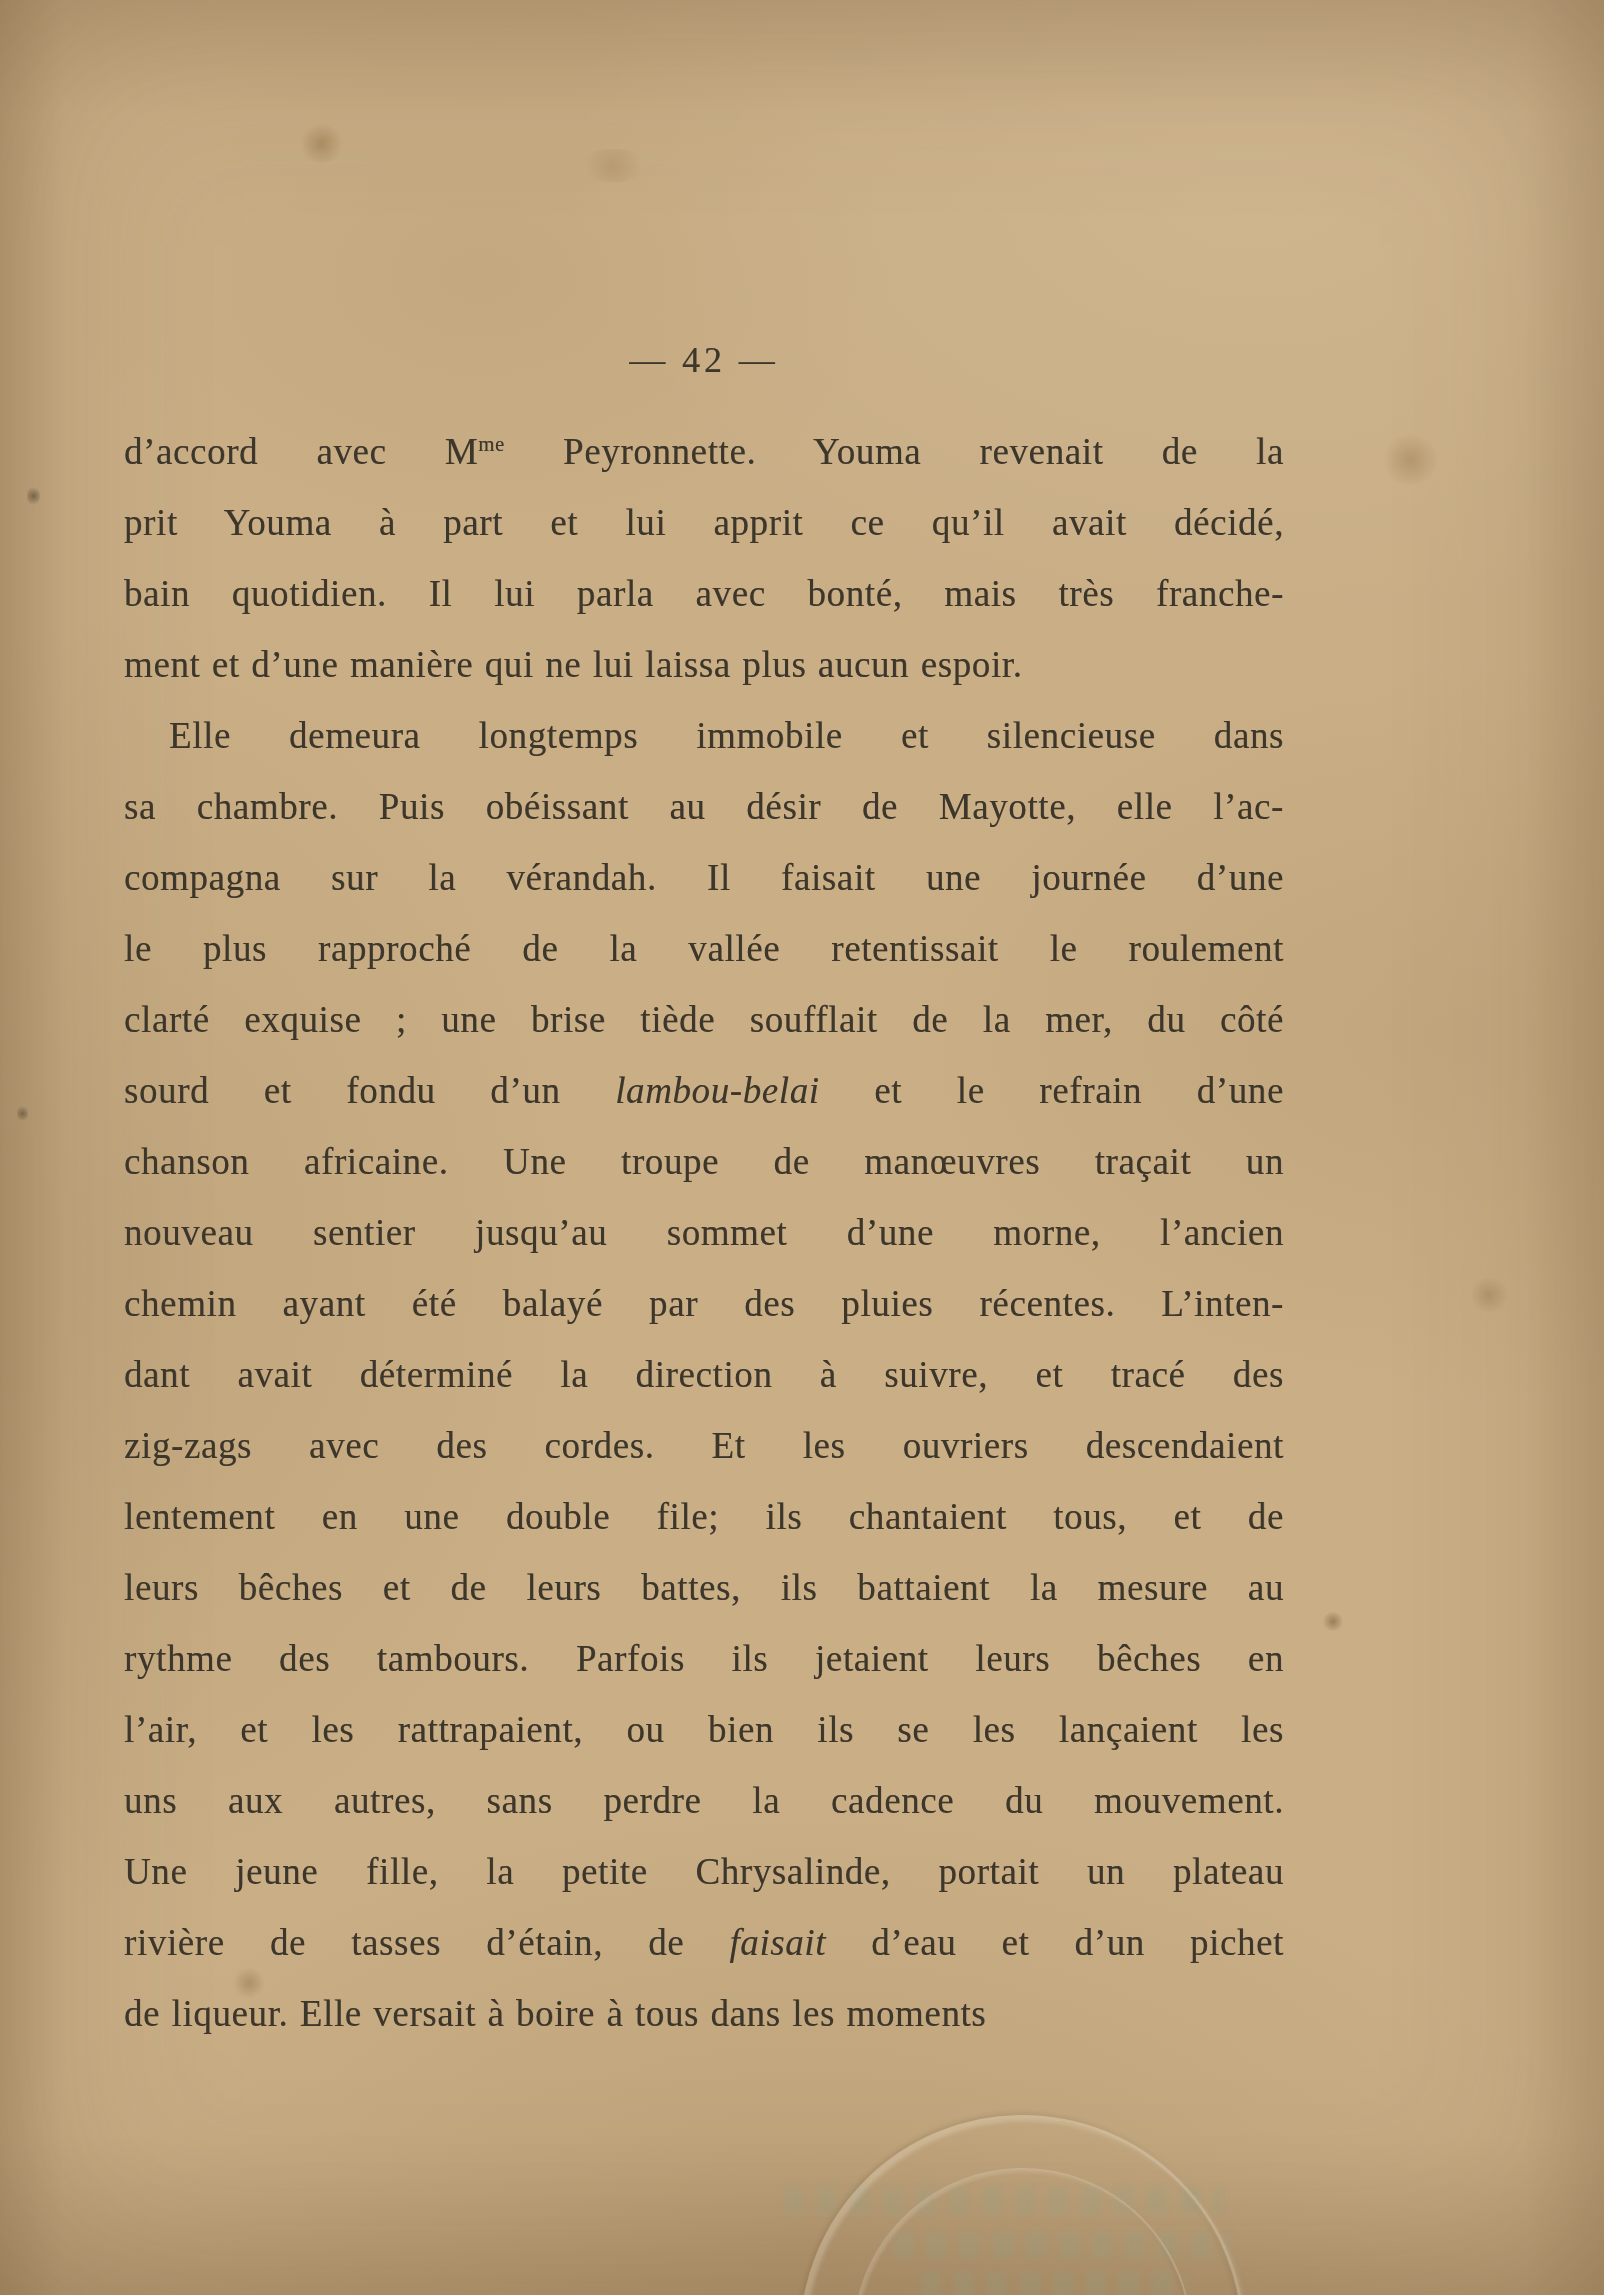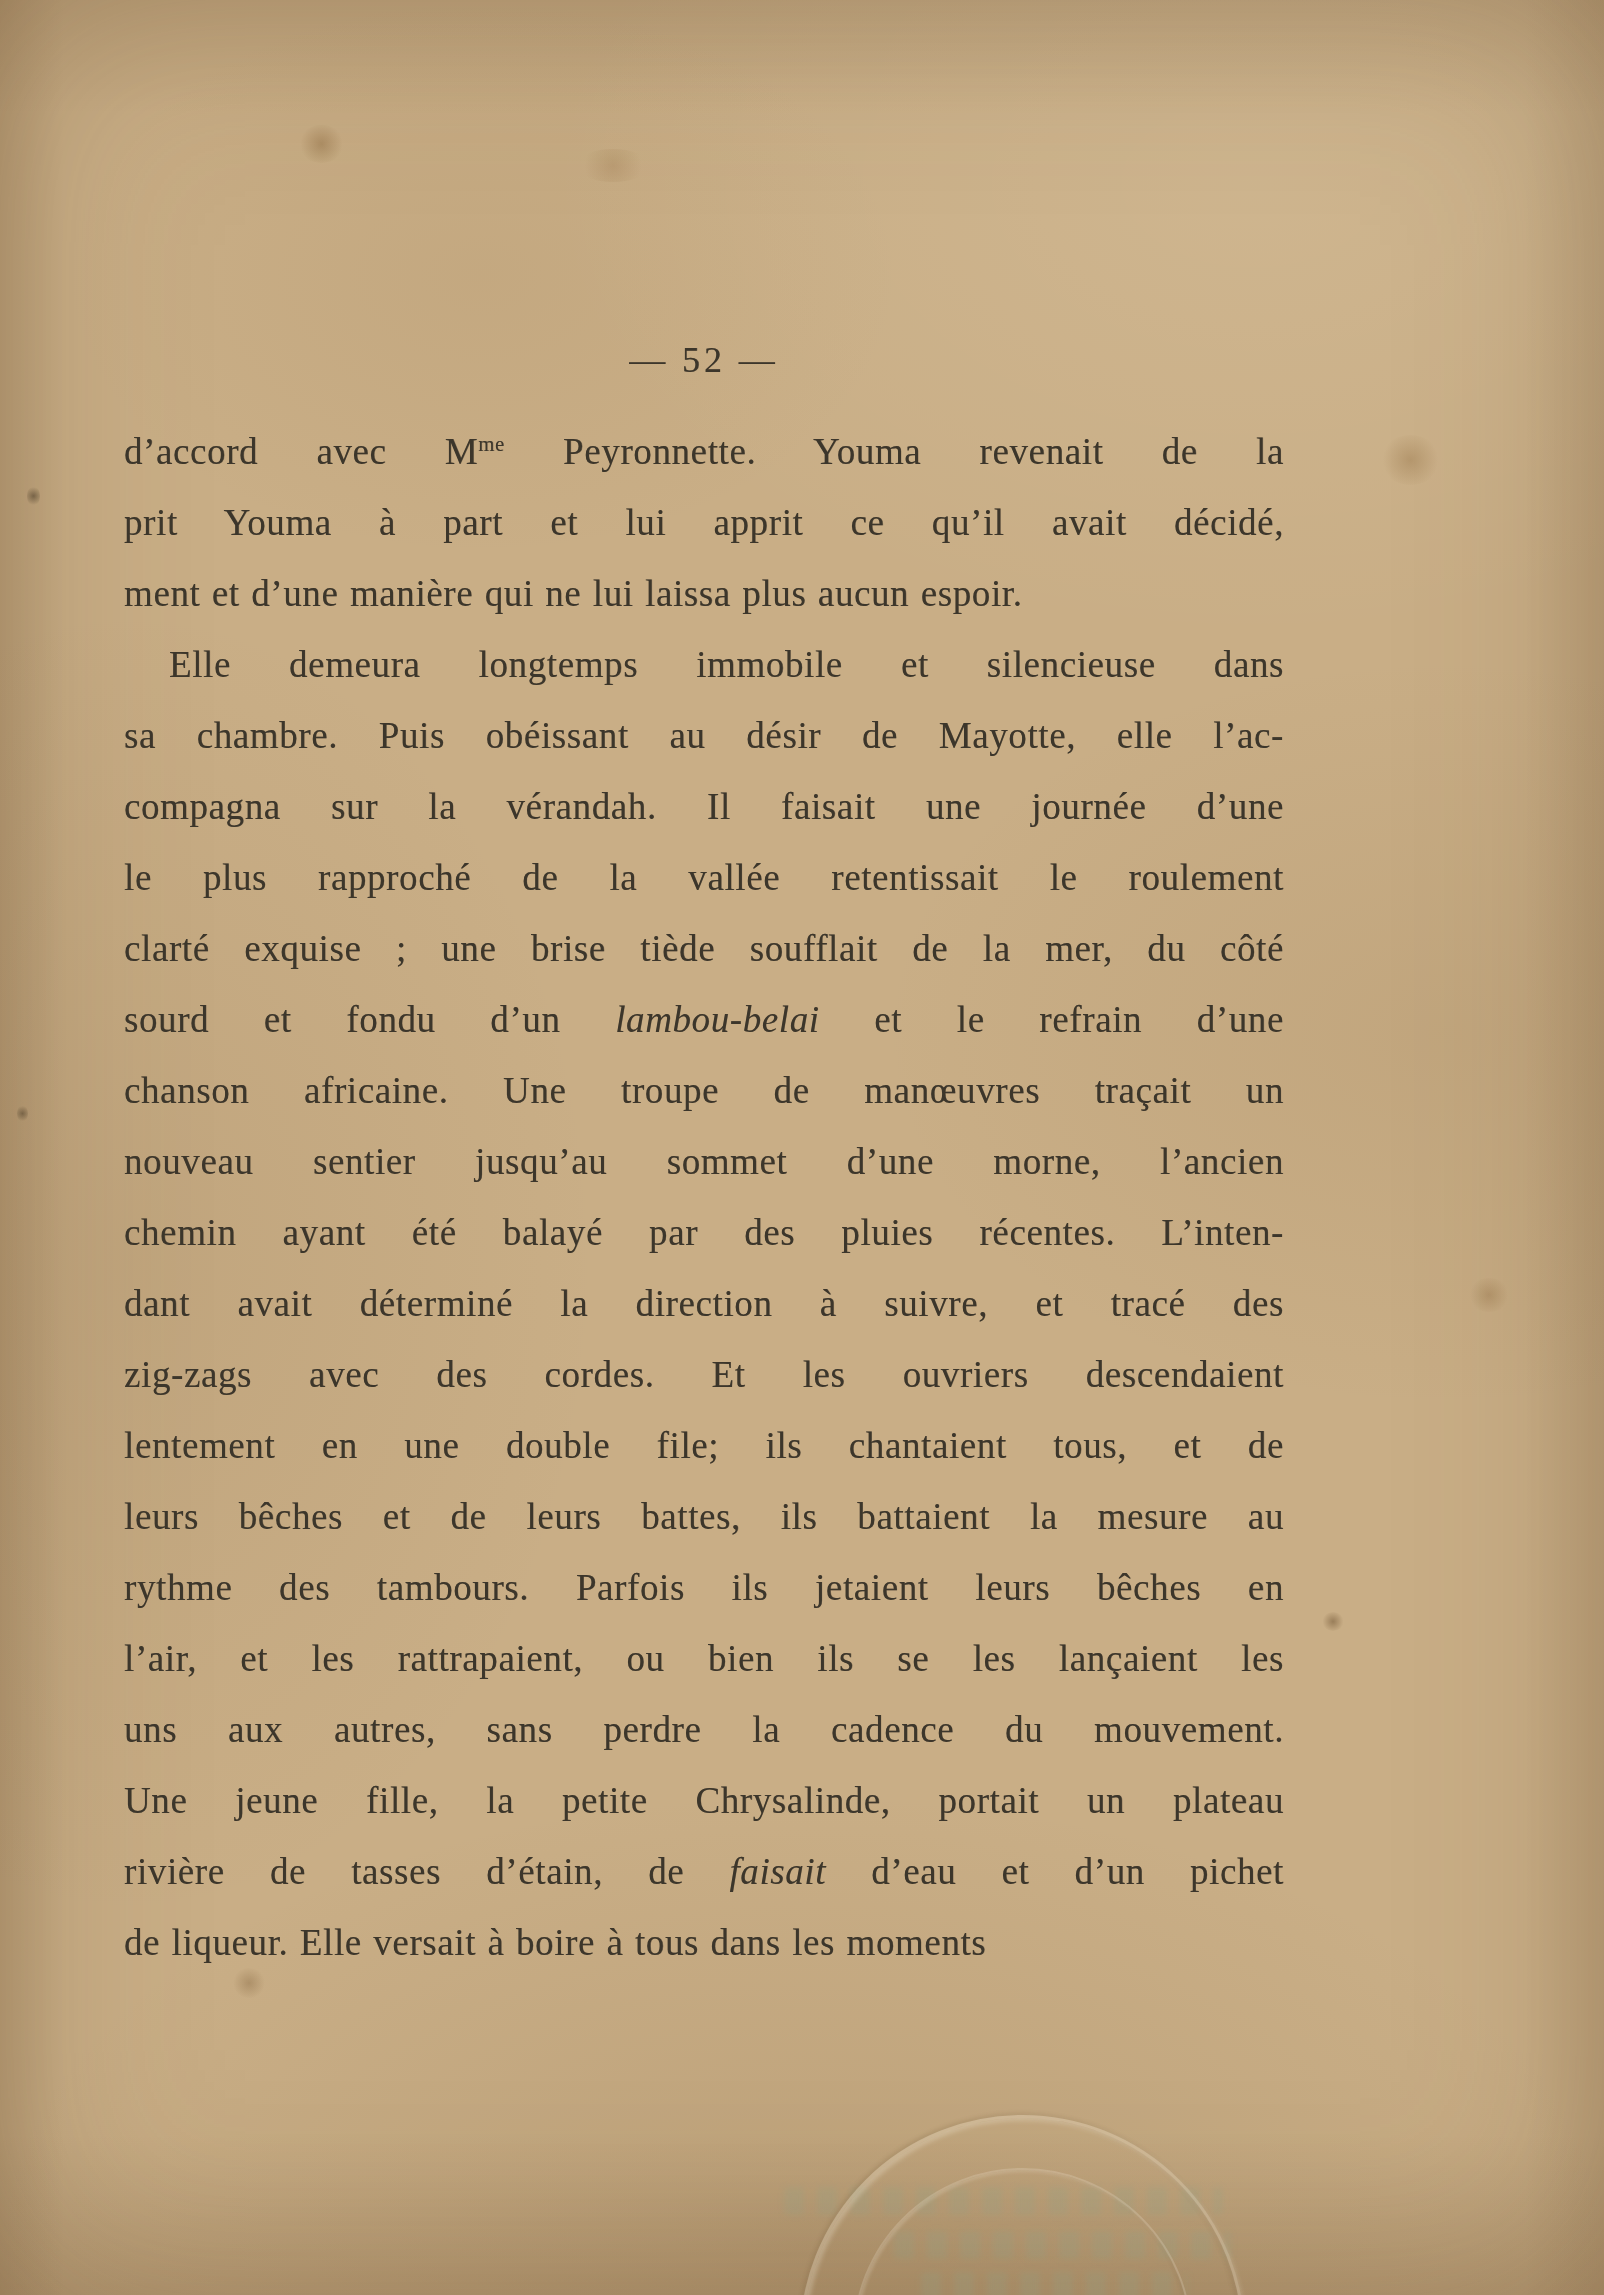--- a/index.html
+++ b/index.html
@@ -106,25 +106,26 @@
 
   <div class="spot s1"></div>
   <div class="spot s2"></div>
   <div class="spot s3"></div>
   <div class="spot s4"></div>
   <div class="spot s5"></div>
   <div class="spot s6"></div>
   <div class="spot s7"></div>
   <div class="spot s8"></div>
 
-  <div class="page-number">— 52 —</div>
+  <div class="page-number">— 42 —</div>
 
   <div class="text-block" id="text-block">
       <div class="line"><span>d’accord avec M</span><sup>me</sup><span> Peyronnette. Youma revenait de la</span></div>
       <div class="line"><span>prit Youma à part et lui apprit ce qu’il avait décidé,</span></div>
+      <div class="line"><span>bain quotidien. Il lui parla avec bonté, mais très franche-</span></div>
       <div class="line no-just"><span>ment et d’une manière qui ne lui laissa plus aucun espoir.</span></div>
       <div class="line indent"><span>Elle demeura longtemps immobile et silencieuse dans</span></div>
       <div class="line"><span>sa chambre. Puis obéissant au désir de Mayotte, elle l’ac-</span></div>
       <div class="line"><span>compagna sur la vérandah. Il faisait une journée d’une</span></div>
       <div class="line"><span>le plus rapproché de la vallée retentissait le roulement</span></div>
       <div class="line"><span>clarté exquise ; une brise tiède soufflait de la mer, du côté</span></div>
       <div class="line"><span>sourd et fondu d’un </span><span class="it">lambou-belai</span><span> et le refrain d’une</span></div>
       <div class="line"><span>chanson africaine. Une troupe de manœuvres traçait un</span></div>
       <div class="line"><span>nouveau sentier jusqu’au sommet d’une morne, l’ancien</span></div>
       <div class="line"><span>chemin ayant été balayé par des pluies récentes. L’inten-</span></div>

